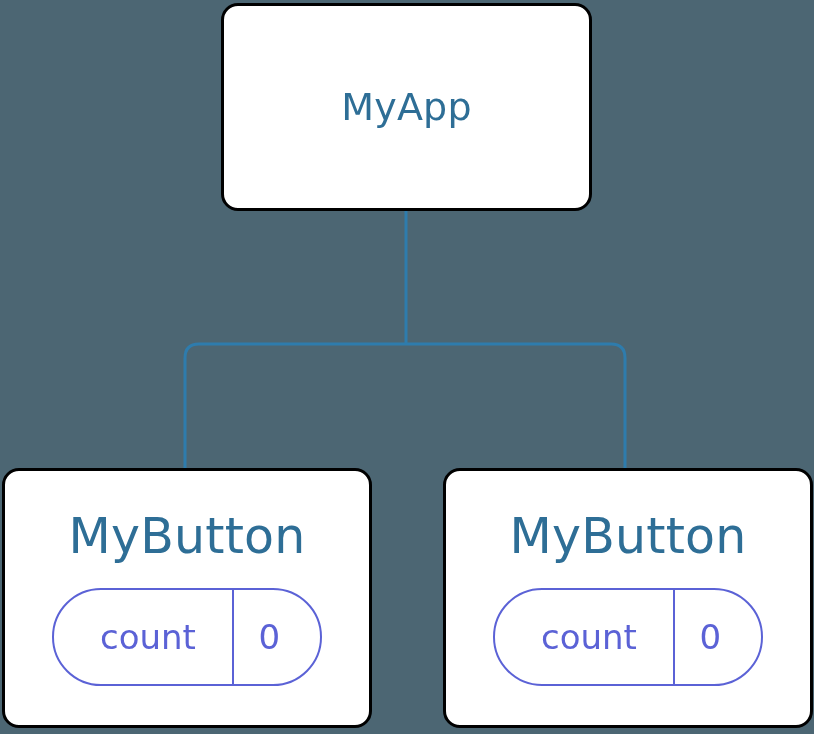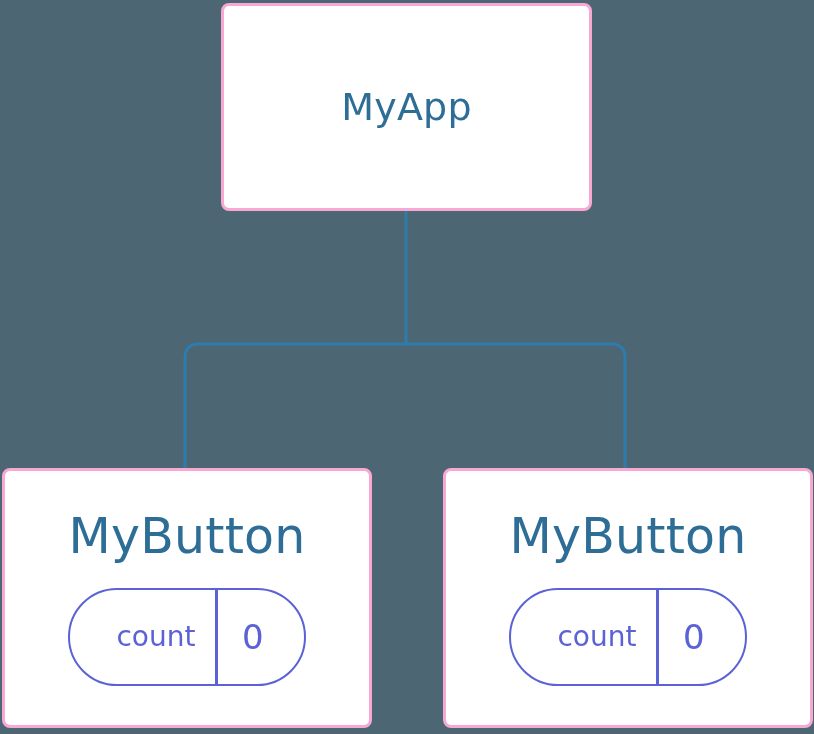--- a/index.html
+++ b/index.html
@@ -26,22 +26,22 @@
     left: 0;
     top: 0;
     width: 814px;
     height: 734px;
     pointer-events: none;
   }
   .node {
     position: absolute;
     box-sizing: border-box;
     background: #ffffff;
-    border: 3px solid #f9a8d4;
-    border-radius: 8px;
+    border: 3px solid #000000;
+    border-radius: 17px;
     display: flex;
     flex-direction: column;
     align-items: center;
   }
   #node-root {
     left: 221px;
     top: 3px;
     width: 371px;
     height: 208px;
     justify-content: center;
@@ -81,23 +81,23 @@
     border: 2.5px solid #5b62d6;
     border-radius: 999px;
     background: transparent;
     box-sizing: border-box;
     overflow: hidden;
   }
   .state-key {
     display: flex;
     align-items: center;
     justify-content: center;
-    padding: 0 20px 0 46px;
+    padding: 0 36px 0 46px;
     color: #5b62d6;
-    font-size: 28px;
+    font-size: 34px;
     line-height: 1;
     white-space: nowrap;
     text-align: right;
   }
   .state-divider {
     width: 2.5px;
     background: #5b62d6;
     flex: 0 0 auto;
   }
   .state-value {

